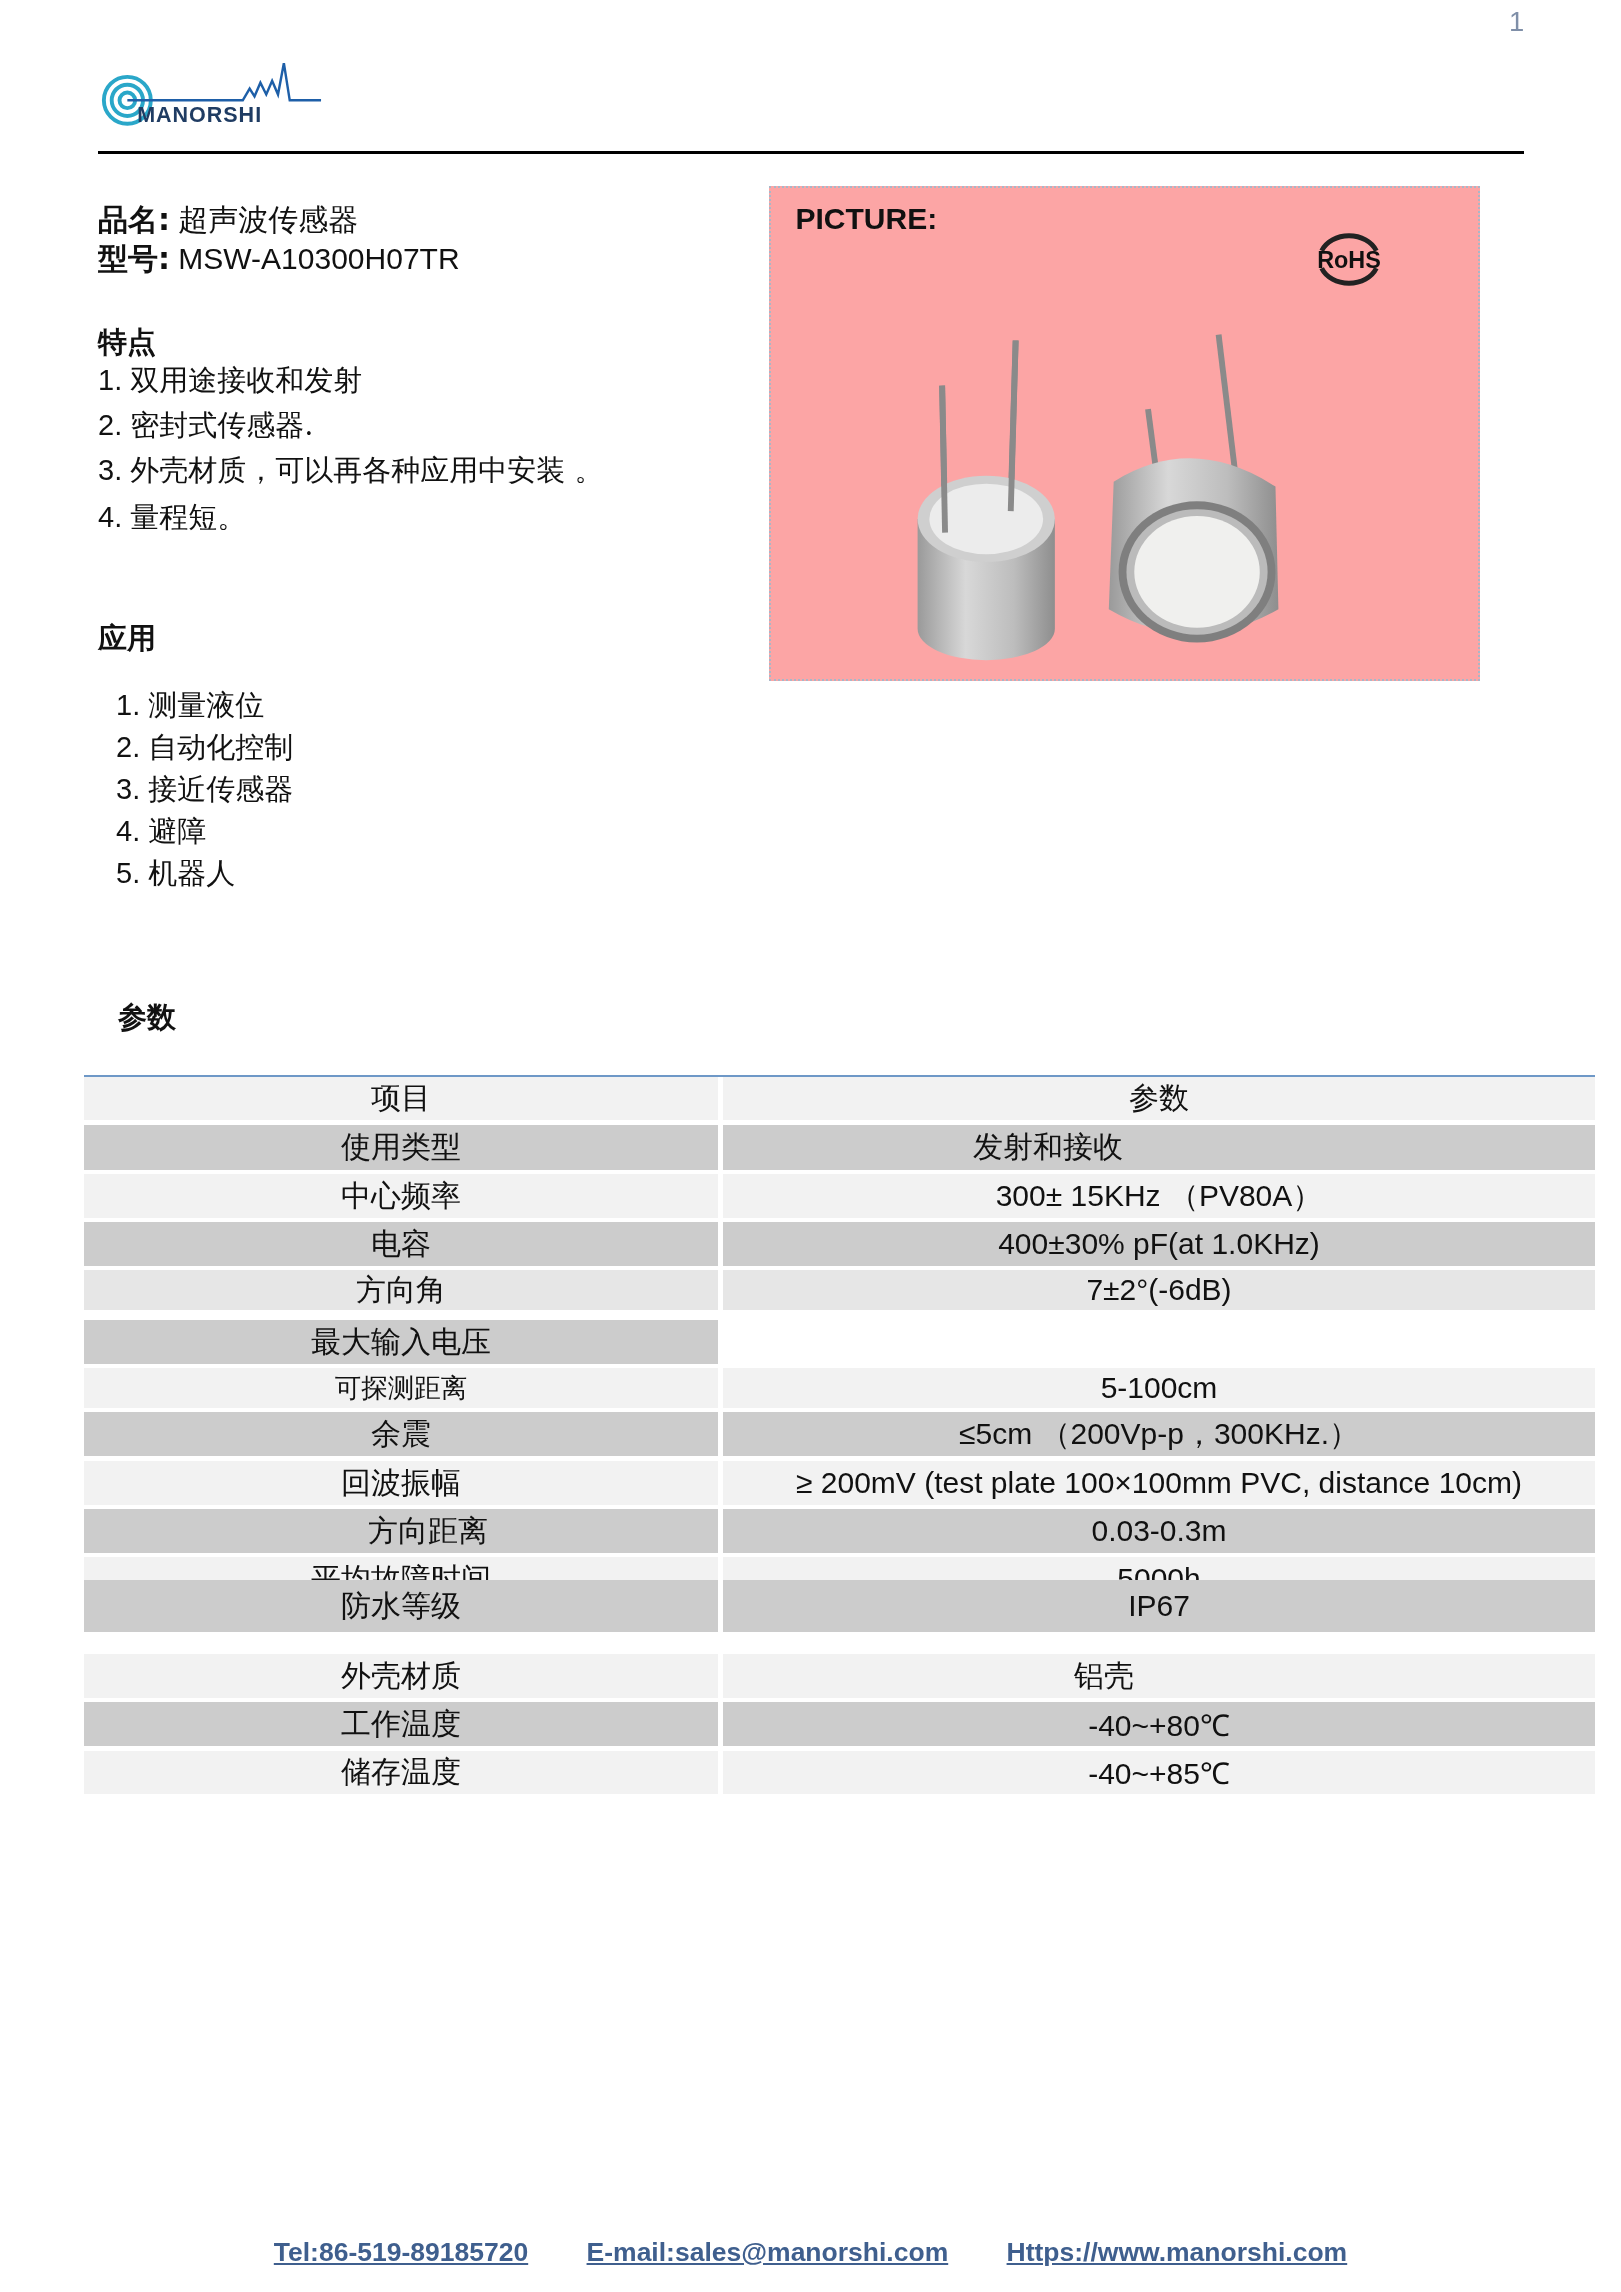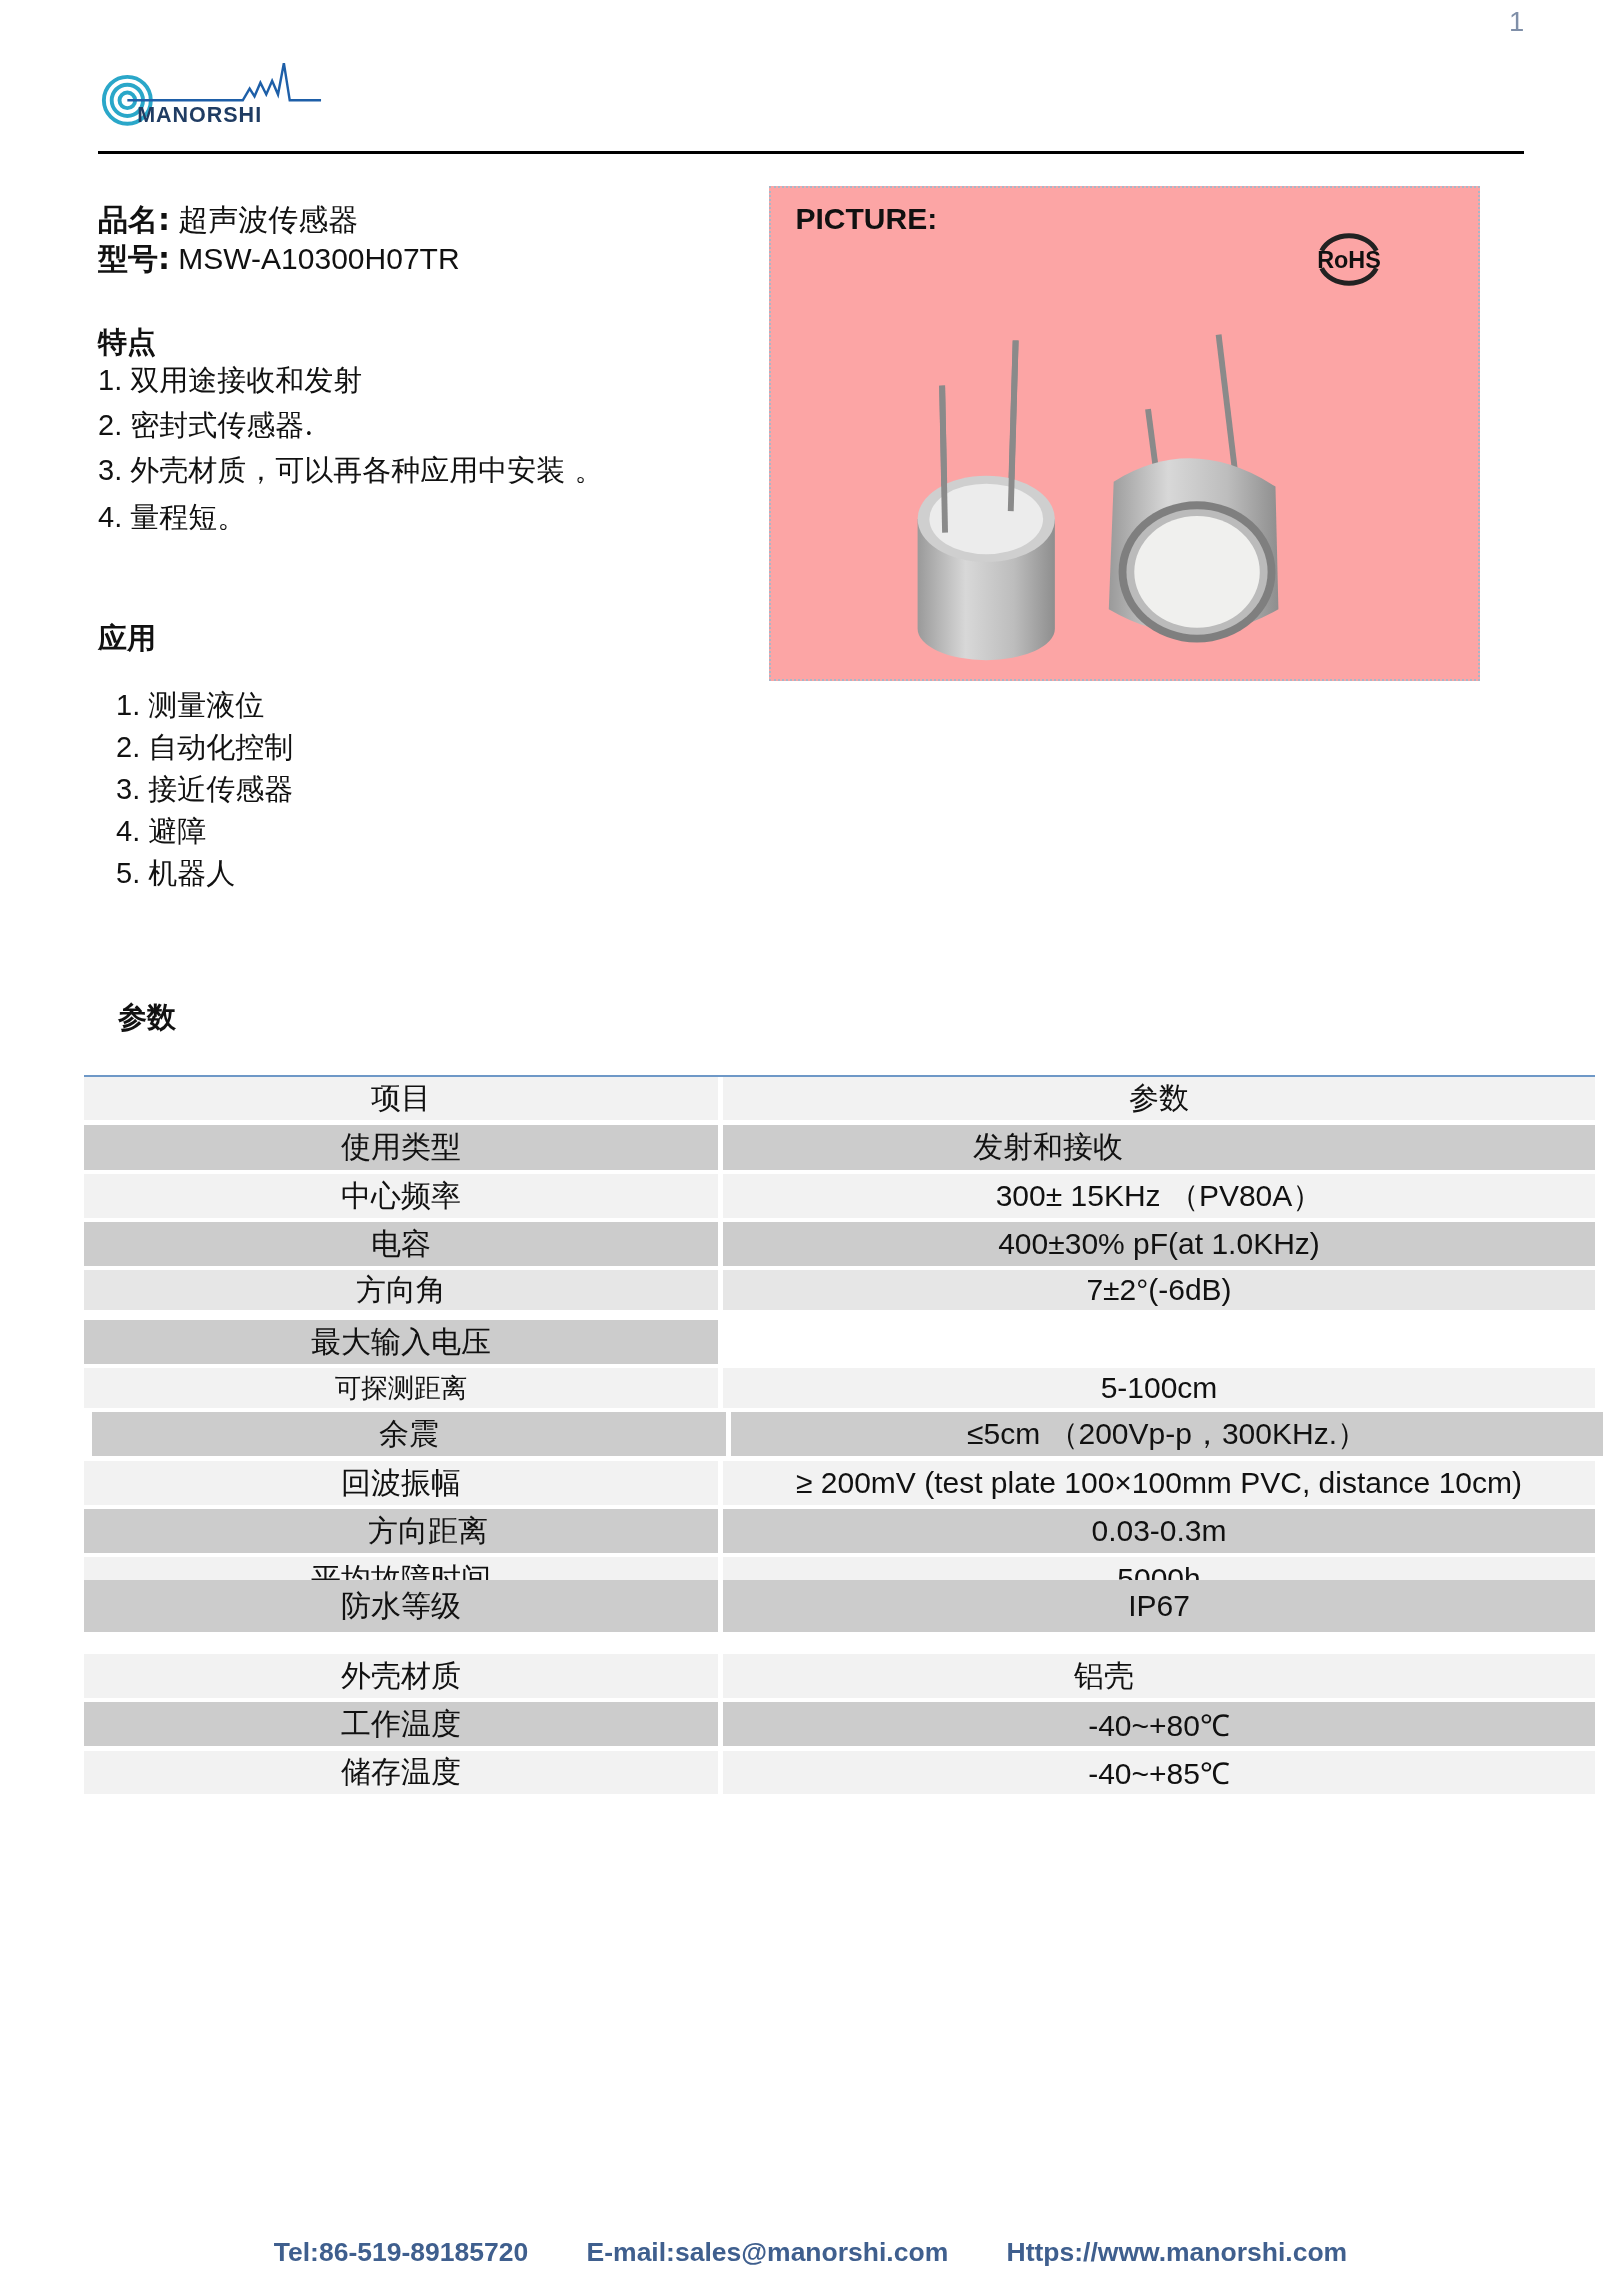--- a/index.html
+++ b/index.html
@@ -36,21 +36,21 @@
           font-size:30px; white-space:nowrap; }
   .cell.c1 { left:0; width:634px; font-family:"DejaVu Serif","Liberation Serif",serif; }
   .cell.c2 { left:639px; width:872px; font-family:"Liberation Sans",sans-serif; }
   .cell.cjk { font-family:"DejaVu Serif","Liberation Serif",serif; }
   .bg-light { background:#f2f2f2; }
   .bg-dark { background:#cccccc; }
   .bg-mid { background:#e6e6e6; }
 
   .footer { left:0; top:2237px; width:1621px; text-align:center; font-size:26.5px; font-weight:bold;
             color:#3f5f8e; white-space:nowrap; }
-  .footer span { margin:0 25.5px; }
+  .footer span { margin:0 25.5px;text-decoration:underline; }
 </style>
 </head>
 <body>
 
 <div class="abs page-num">1</div>
 
 <div class="abs logo">
   <svg width="225" height="71" viewBox="0 0 230 72">
     <circle cx="30" cy="44" r="24" fill="none" stroke="#2aa7c9" stroke-width="4"></circle>
     <circle cx="30" cy="44" r="16" fill="none" stroke="#2aa7c9" stroke-width="4"></circle>
@@ -152,21 +152,21 @@
     <div class="cell c1 bg-mid">方向角</div>
     <div class="cell c2 bg-mid">7±2°(-6dB)</div>
   </div>
   <div class="row" style="top:245px;height:44px;">
     <div class="cell c1 bg-dark">最大输入电压</div>
   </div>
   <div class="row" style="top:293px;height:40px;">
     <div class="cell c1 bg-light" style="font-size:26.5px;">可探测距离</div>
     <div class="cell c2 bg-light">5-100cm</div>
   </div>
-  <div class="row" style="top:337px;height:44px;margin-left:8px;">
+  <div class="row" style="top:337px;height:44px;">
     <div class="cell c1 bg-dark">余震</div>
     <div class="cell c2 bg-dark">≤5cm （200Vp-p，300KHz.）</div>
   </div>
   <div class="row" style="top:386px;height:44px;">
     <div class="cell c1 bg-light">回波振幅</div>
     <div class="cell c2 bg-light">≥ 200mV (test plate 100×100mm PVC, distance 10cm)</div>
   </div>
   <div class="row" style="top:434px;height:44px;">
     <div class="cell c1 bg-dark" style="justify-content:flex-start;padding-left:284px;box-sizing:border-box;">方向距离</div>
     <div class="cell c2 bg-dark">0.03-0.3m</div>

